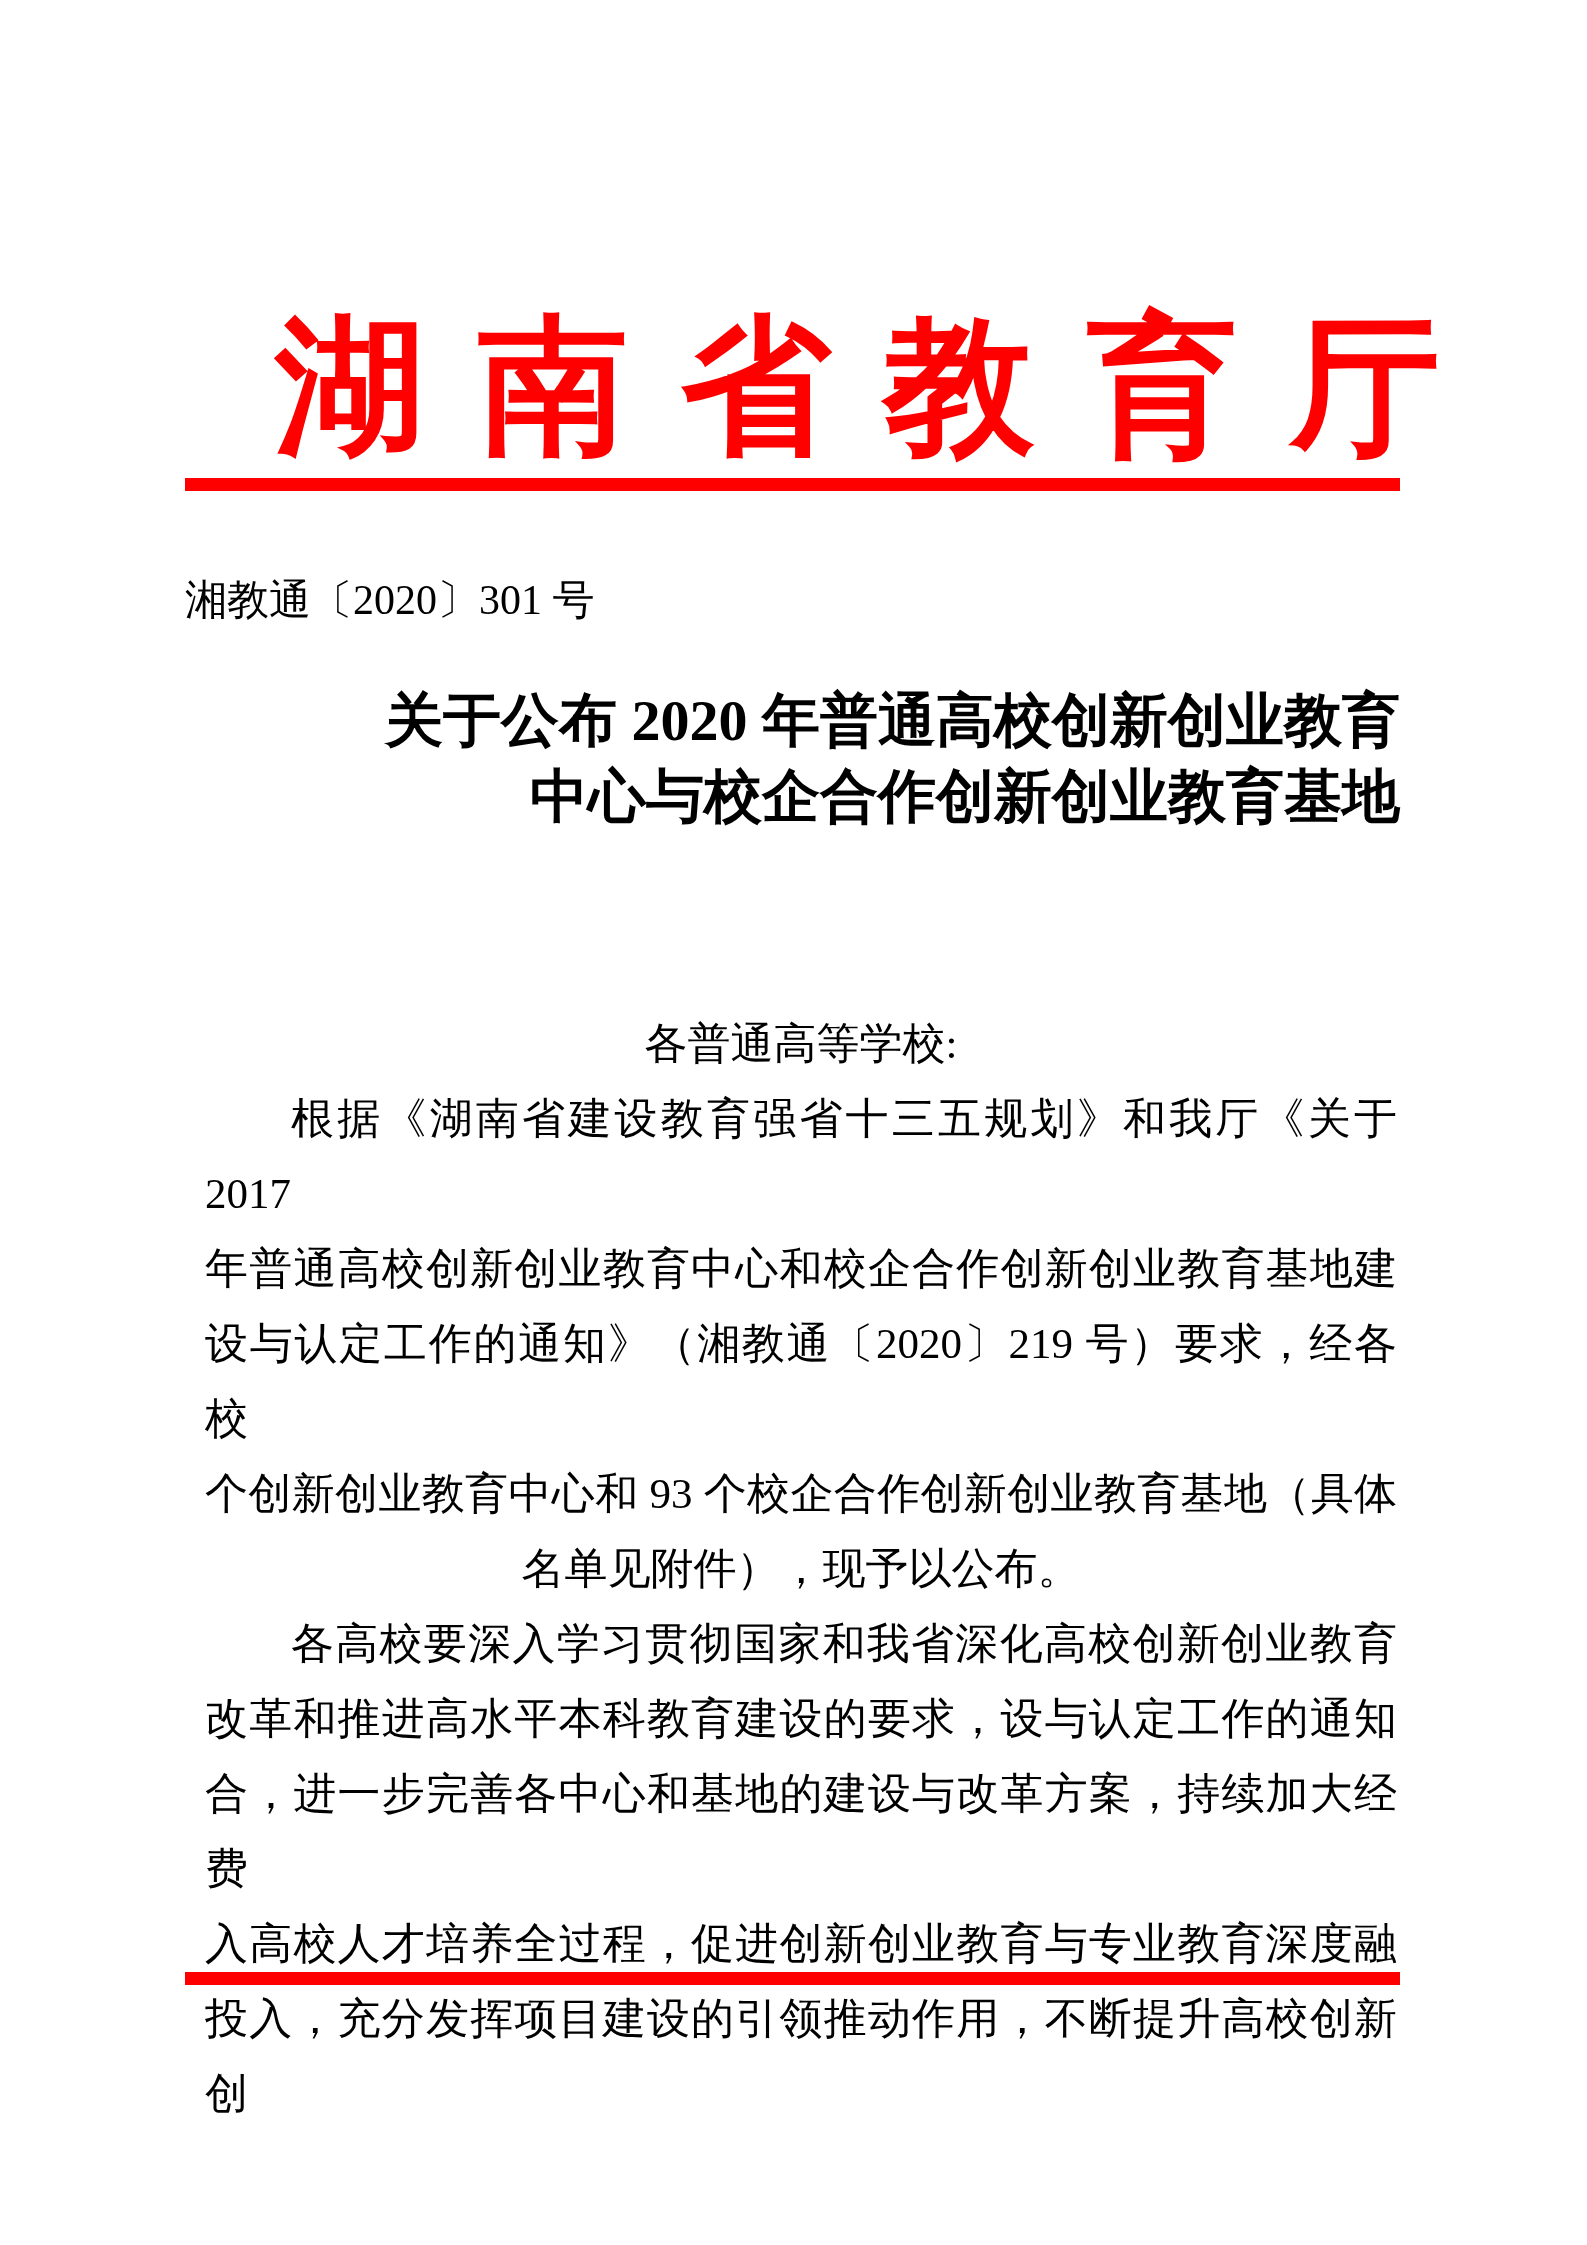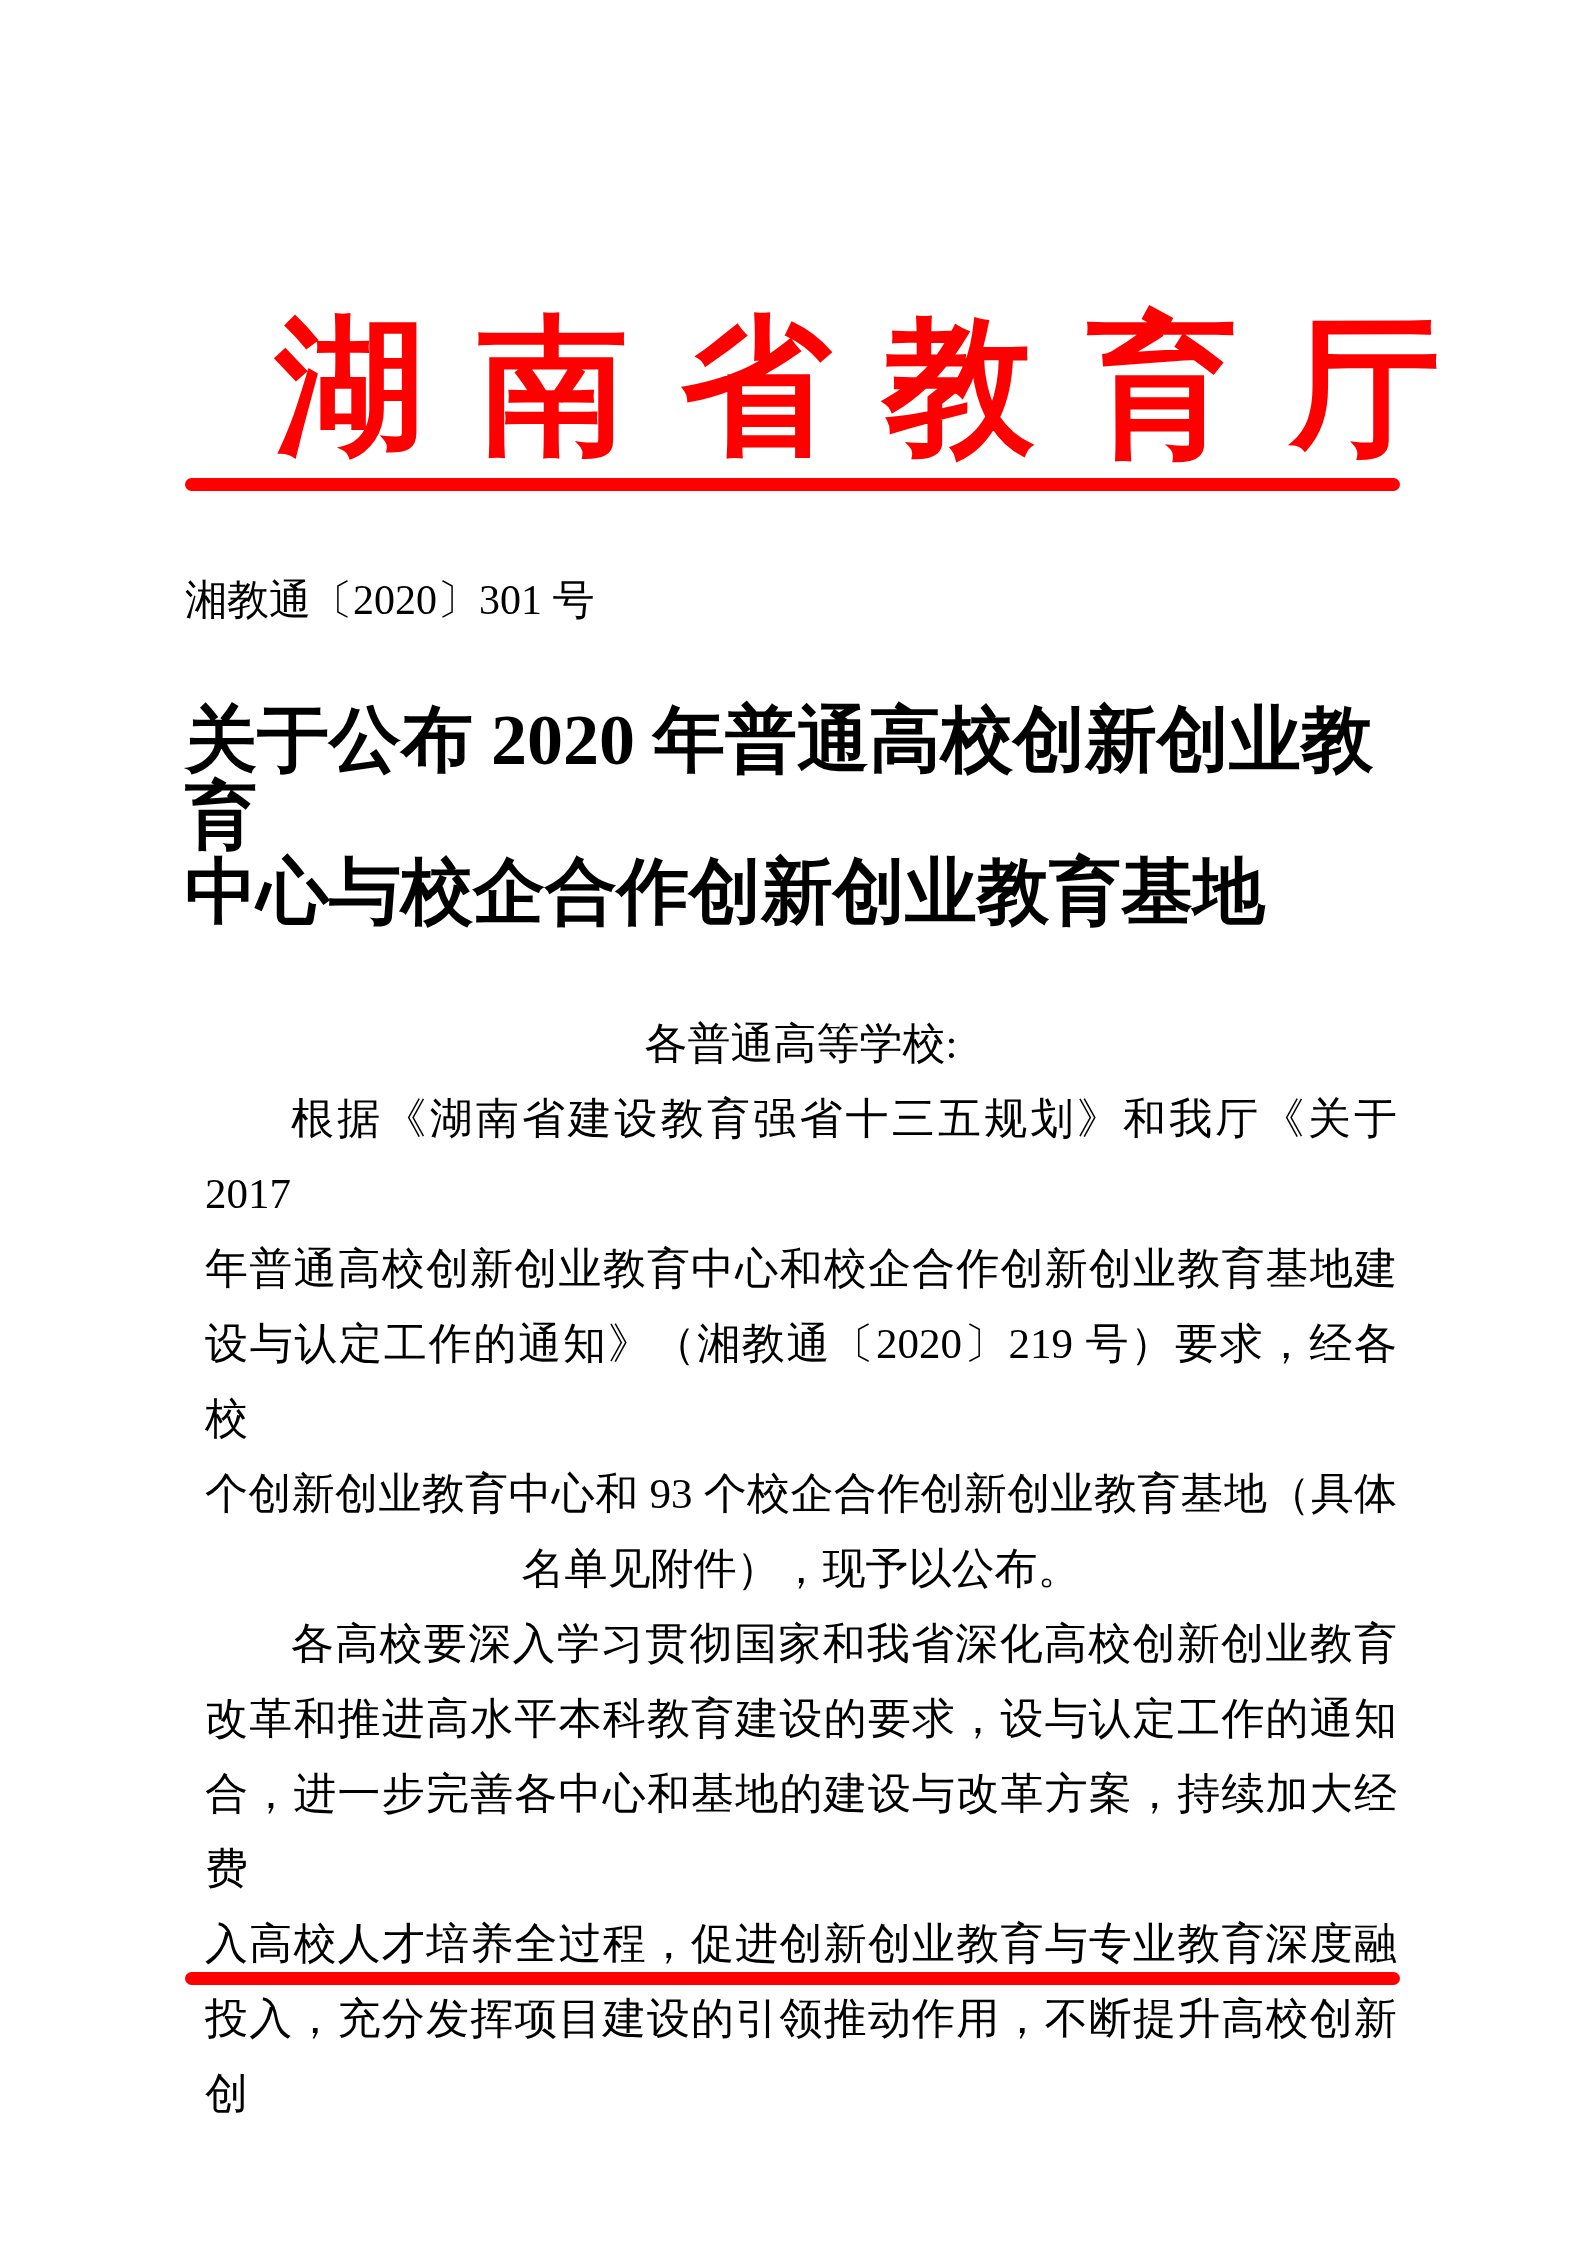--- a/index.html
+++ b/index.html
@@ -1,16 +1,16 @@
 <!DOCTYPE html>
 <html style="--accent: #ff0000; --ink: #000000; --paper: #ffffff;"><head>
 <meta charset="utf-8">
 <style>
   :root { --accent: #ff0000; --ink: #000000; --paper: #ffffff; }
-  * { margin: 0; padding: 0; box-sizing: border-box; border-radius: 31px; }
+  * { margin: 0; padding: 0; box-sizing: border-box; }
   html, body { background: var(--paper); }
   .page {
     position: relative;
     width: 1587px;
     height: 2245px;
     background: var(--paper);
     overflow: hidden;
     font-family: "Liberation Serif", "DejaVu Serif", serif;
     color: var(--ink);
   }
@@ -57,25 +57,25 @@
     top: 575px;
     left: 185px;
     width: 1213px;
     text-align: left;
     font-size: 42px;
     line-height: 50px;
     white-space: nowrap;
   }
   .notice-title {
     position: absolute;
-    top: 702px;
+    top: 683px;
     left: 185px;
     width: 1215px;
-    text-align: left;
-    font-size: 72px;
+    text-align: right;
+    font-size: 58px;
     line-height: 76px;
     font-weight: bold;
   }
   .body-text {
     position: absolute;
     top: 1006px;
     left: 205px;
     width: 1192px;
     font-size: 43px;
     line-height: 75px;

